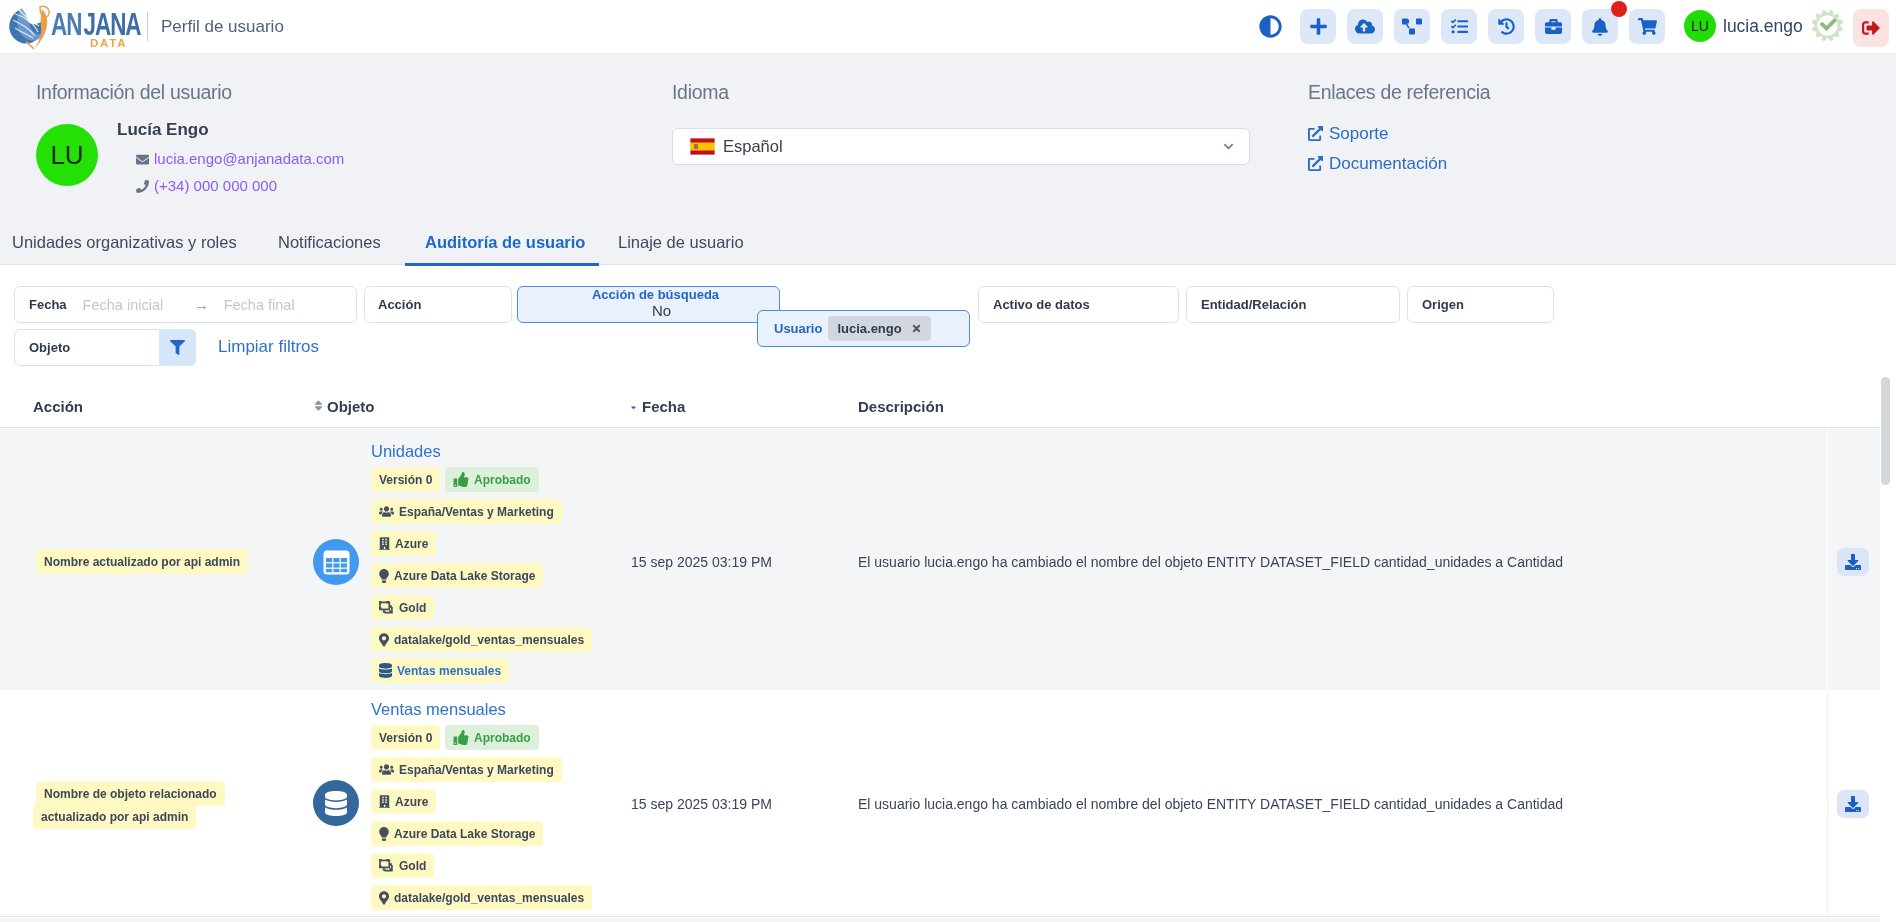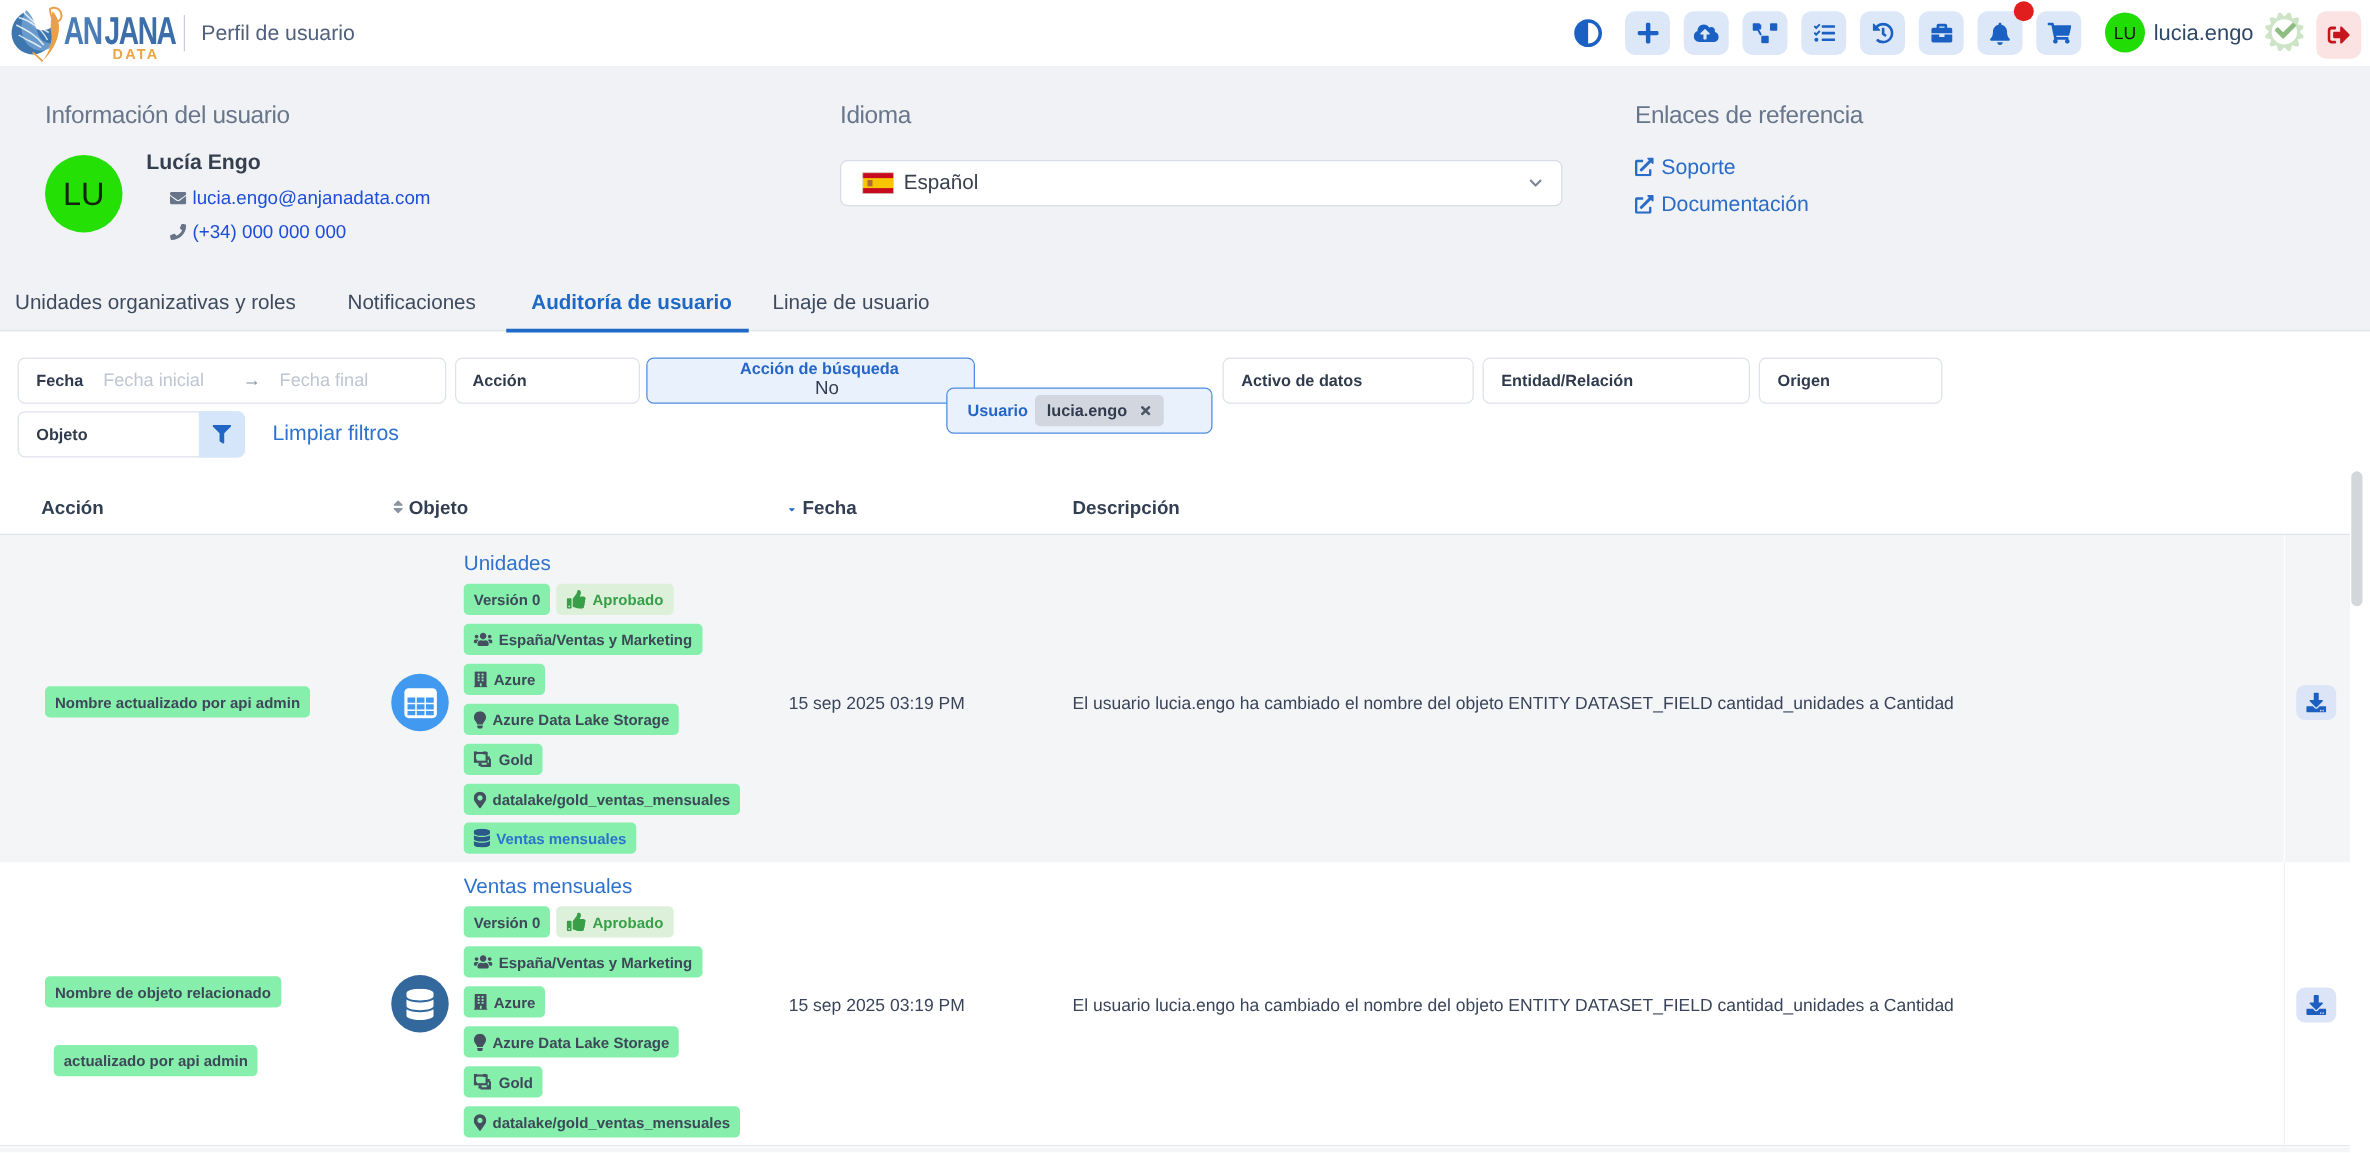--- a/index.html
+++ b/index.html
@@ -16,21 +16,21 @@
   .icbtn svg { fill:#1b61c3; }
   .logoutbtn { position:absolute; top:9px; left:1853px; width:36px; height:38px; background:#fbe3e3; border-radius:8px; display:flex; align-items:center; justify-content:center; }
   .avatar-sm { position:absolute; left:1684px; top:10px; width:32px; height:32px; border-radius:50%; background:#22dd05; color:#111; font-size:14px; display:flex; align-items:center; justify-content:center; }
   .uname { position:absolute; left:1723px; top:16px; font-size:17.5px; color:#2e4868; }
 
   
   .grayband { position:absolute; left:0; top:54px; width:1896px; height:211px; background:#f0f2f5; border-bottom:1px solid #e0e4e9; }
   .sech { position:absolute; font-size:19.5px; color:#68768b; letter-spacing:-0.3px; }
   .avatar-lg { position:absolute; left:36px; top:124px; width:62px; height:62px; border-radius:50%; background:#24e005; color:#14240f; font-size:26px; display:flex; align-items:center; justify-content:center; }
   .fullname { position:absolute; left:117px; top:120px; font-size:17px; font-weight:bold; color:#353f4f; }
-  .crow { position:absolute; left:116px; font-size:15px; color:#1d4ed8;padding-left:20px; }
+  .crow { position:absolute; left:116px; font-size:15px; color:#8b5cf6;padding-left:20px; }
   .crow svg { vertical-align:-2px; margin-right:5px; fill:#687588; }
   .selectbox { position:absolute; left:672px; top:128px; width:578px; height:37px; background:#fff; border:1px solid #d8dde4; border-radius:6px; }
   .reflink { position:absolute; left:1308px; font-size:17px; color:#2a6cc6; }
   .reflink svg { fill:#2a6cc6; vertical-align:-2px; margin-right:6px; }
 
   
   .tab { position:absolute; top:233px; font-size:16.5px; color:#3e4a5e; }
   .tab.active { color:#1f69c6; font-weight:bold; }
   .tabline { position:absolute; left:405px; top:263px; width:194px; height:3px; background:#1f69c6; }
 
@@ -39,21 +39,21 @@
   .fbox.blue { border:1px solid #4c8ce0; background:#e9f1fc; }
   .flabel { font-size:13px; font-weight:bold; color:#2f3a4c; }
   .flabel.bl { color:#2465c8; }
   .ph { font-size:14.5px; color:#bfc6d2; }
 
   
   .th { position:absolute; top:398px; font-size:15px; font-weight:bold; color:#323e52; }
   .row1 { position:absolute; left:0; top:428px; width:1880px; height:262px; background:#f4f5f7; }
   .row2 { position:absolute; left:0; top:690px; width:1880px; height:227px; background:#fff; border-bottom:1px solid #e4e7eb; }
   .rowstrip { position:absolute; left:0; top:918px; width:1880px; height:4px; background:#f4f5f7; }
-  .tag { display:inline-flex; align-items:center; gap:5px; height:25px; padding:0 8px; background:#86efac; border-radius:4px; font-size:12px; font-weight:bold; color:#3d4858; white-space:nowrap; }
+  .tag { display:inline-flex; align-items:center; gap:5px; height:25px; padding:0 8px; background:#fef9c3; border-radius:4px; font-size:12px; font-weight:bold; color:#3d4858; white-space:nowrap; }
   .tag svg { fill:#44505f; }
   .tag.green { background:#dcf0da; color:#379f47; }
   .tag.green svg { fill:#379f47; }
   .objlink { font-size:16.5px; color:#2e72cf; }
   .cell { font-size:14px; color:#39445a; }
   .dlbtn { position:absolute; left:1837px; width:32px; height:28px; background:#dbe5f7; border-radius:7px; display:flex; align-items:center; justify-content:center; }
   .vdiv { position:absolute; left:1827px; width:1px; background:#eef0f3; }
   .bigcirc { position:absolute; left:313px; width:46px; height:46px; border-radius:50%; display:flex; align-items:center; justify-content:center; }
   .sbthumb { position:absolute; left:1881px; top:377px; width:9px; height:108px; border-radius:5px; background:#d3d7dc; }
 </style>
@@ -276,21 +276,21 @@
       </svg>Ventas mensuales</span></div>
 <div class="abs cell" style="left:631px; top:554px;">15 sep 2025 03:19 PM</div>
 <div class="abs cell" style="left:858px; top:554px;">El usuario lucia.engo ha cambiado el nombre del objeto ENTITY DATASET_FIELD cantidad_unidades a Cantidad</div>
 <div class="dlbtn" style="top:548px;">
     <svg width="16" height="16" viewBox="0 0 512 512">
       <path fill="#1d5fc0" d="M216 0h80c13.3 0 24 10.7 24 24v168h87.7c17.8 0 26.7 21.5 14.1 34.1L269.7 378.3c-7.5 7.5-19.8 7.5-27.3 0L90.1 226.1c-12.6-12.6-3.7-34.1 14.1-34.1H192V24c0-13.3 10.7-24 24-24zm296 376v112c0 13.3-10.7 24-24 24H24c-13.3 0-24-10.7-24-24V376c0-13.3 10.7-24 24-24h146.7l49 49c20.1 20.1 52.5 20.1 72.6 0l49-49H488c13.3 0 24 10.7 24 24zm-124 88c0-11-9-20-20-20s-20 9-20 20 9 20 20 20 20-9 20-20zm64 0c0-11-9-20-20-20s-20 9-20 20 9 20 20 20 20-9 20-20z"></path>
     </svg>
   </div>
 
 <div class="abs" style="left:36px; top:781px;"><span class="tag">Nombre de objeto relacionado</span></div>
-<div class="abs" style="left:43px; top:804px;margin-top:32px;"><span class="tag">actualizado por api admin</span></div>
+<div class="abs" style="left:33px; top:804px;"><span class="tag">actualizado por api admin</span></div>
 <div class="bigcirc" style="top:780px; background:#33689c;">
     <svg width="22" height="25" viewBox="0 0 448 512">
       <path fill="#fff" d="M448 73.143v45.714C448 159.143 347.667 192 224 192S0 159.143 0 118.857V73.143C0 32.857 100.333 0 224 0s224 32.857 224 73.143zM448 176v102.857C448 319.143 347.667 352 224 352S0 319.143 0 278.857V176c48.125 33.143 136.208 48.572 224 48.572S399.874 209.143 448 176zm0 160v102.857C448 479.143 347.667 512 224 512S0 479.143 0 438.857V336c48.125 33.143 136.208 48.572 224 48.572S399.874 369.143 448 336z"></path>
     </svg>
   </div>
 <div class="abs objlink" style="left:371px; top:700px;">Ventas mensuales</div>
 <div class="abs" style="left:371px; top:725px;"><span class="tag">Versión 0</span></div>
 <div class="abs" style="left:445px; top:725px;"><span class="tag green"><svg width="16" height="15" viewBox="0 0 512 512">
         <path d="M104 224H24c-13.255 0-24 10.745-24 24v240c0 13.255 10.745 24 24 24h80c13.255 0 24-10.745 24-24V248c0-13.255-10.745-24-24-24zM64 472c-13.255 0-24-10.745-24-24s10.745-24 24-24 24 10.745 24 24-10.745 24-24 24zM384 81.452c0 42.416-25.97 66.208-33.277 94.548h101.723c33.397 0 59.397 27.746 59.553 58.098.084 17.938-7.546 37.249-19.439 49.197l-.11.11c9.836 23.337 8.237 56.037-9.308 79.469 8.681 25.895-.069 57.704-16.382 74.757 4.298 17.598 2.244 32.575-6.148 44.632C440.202 511.587 389.616 512 346.839 512l-2.845-.001c-48.287-.017-87.806-17.598-119.56-31.725-15.957-7.099-36.821-15.887-52.651-16.178-6.54-.12-11.783-5.457-11.783-11.998v-213.77c0-3.2 1.282-6.271 3.558-8.521 39.614-39.144 56.648-80.587 89.117-113.111 14.804-14.832 20.188-37.236 25.393-58.902C282.515 39.293 291.817 0 312 0c24 0 72 8 72 81.452z"></path>
       </svg>Aprobado</span></div>

